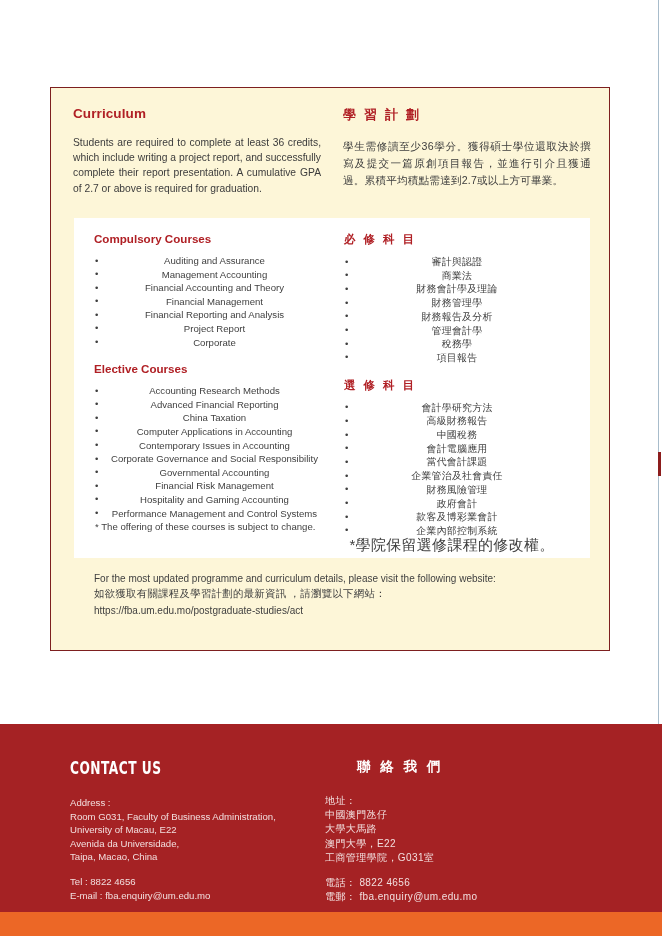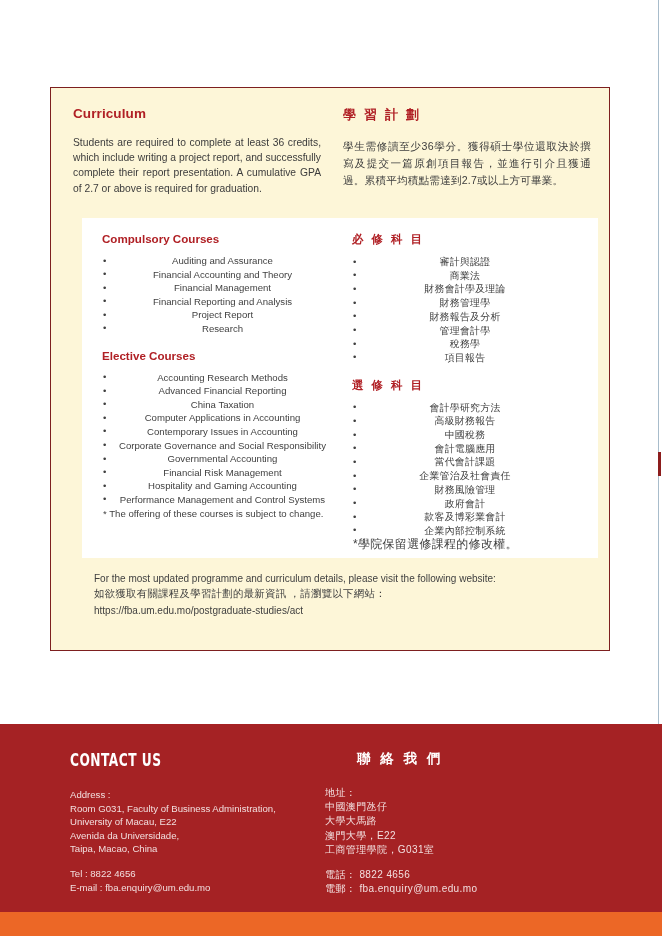--- a/index.html
+++ b/index.html
@@ -39,21 +39,20 @@
   }
   .intro-body.zh{
     font-size:10.6px;line-height:17px;color:#3c3c3c;text-align:justify;
     letter-spacing:.2px;
   }
 
   
   .panel{
     position:absolute;left:23px;top:130px;width:516px;height:340px;
     background:#ffffff;
-    margin-left:8px;
   }
   .panel-inner{padding:14px 20px 0 20px;display:flex;gap:20px;}
   .col{width:230px;}
   .col.zh{width:215px;}
 
   h3.grp{
     margin:0 0 9px 0;color:#b02025;font-size:11.6px;font-weight:bold;
   }
   h3.grp.zh{letter-spacing:2.5px;font-size:11.4px;margin-bottom:8px;}
 
@@ -63,38 +62,38 @@
     font-size:9.6px;line-height:13.6px;white-space:nowrap;
   }
   ul.courses li:before{
     content:"\2022";position:absolute;left:1px;top:-0.5px;color:#3f3f3f;font-size:9.6px;
   }
   ul.courses.zh li{font-size:9.9px;line-height:13.7px;letter-spacing:.3px;}
 
   .note{
     color:#3f3f3f;font-size:9.6px;line-height:13.6px;padding-left:1px;white-space:nowrap;
   }
-  .note.zh{font-size:12px;letter-spacing:.3px;}
+  .note.zh{font-size:15px;letter-spacing:.3px;text-align:center;}
 
   .grp-gap{height:13px;}
 
   
   .more{
     position:absolute;left:43px;top:483px;width:500px;color:#3f3f3f;
   }
   .more .en{font-size:10px;line-height:15px;}
   .more .zh{font-size:10.4px;line-height:16.5px;letter-spacing:.3px;}
   .more .url{font-size:10px;line-height:15px;}
 
   
   .footer{
     position:absolute;left:0;top:724px;width:662px;height:188px;background:#a52224;
   }
   .footer-inner{display:flex;padding:26px 0 0 70px;}
-  .fcol{width:255px;}
+  .fcol{width:255px;margin-top:8px;}
   .fcol.zh{width:260px;}
 
   h2.contact{
     margin:0 0 18px 0;color:#ffffff;font-size:17px;font-weight:bold;
     letter-spacing:.6px;
     font-family:"DejaVu Sans Condensed","Liberation Sans Narrow","Liberation Sans",sans-serif;
     transform:scaleX(.80);transform-origin:left center;
   }
   h2.contact.zh{
     font-size:13.5px;letter-spacing:3px;transform:none;margin-bottom:18px;
@@ -133,25 +132,26 @@
       </div>
     </div>
 
     <div class="panel">
       <div class="panel-inner">
 
         <div class="col">
           <h3 class="grp">Compulsory Courses</h3>
           <ul class="courses">
               <li>Auditing and Assurance</li>
+              <li>Management Accounting</li>
               <li>Financial Accounting and Theory</li>
               <li>Financial Management</li>
               <li>Financial Reporting and Analysis</li>
               <li>Project Report</li>
-              <li>Research</li>
+              <li>Corporate</li>
             </ul>
           <div class="grp-gap"></div>
           <h3 class="grp">Elective Courses</h3>
           <ul class="courses">
               <li>Accounting Research Methods</li>
               <li>Advanced Financial Reporting</li>
               <li>China Taxation</li>
               <li>Computer Applications in Accounting</li>
               <li>Contemporary Issues in Accounting</li>
               <li>Corporate Governance and Social Responsibility</li>

